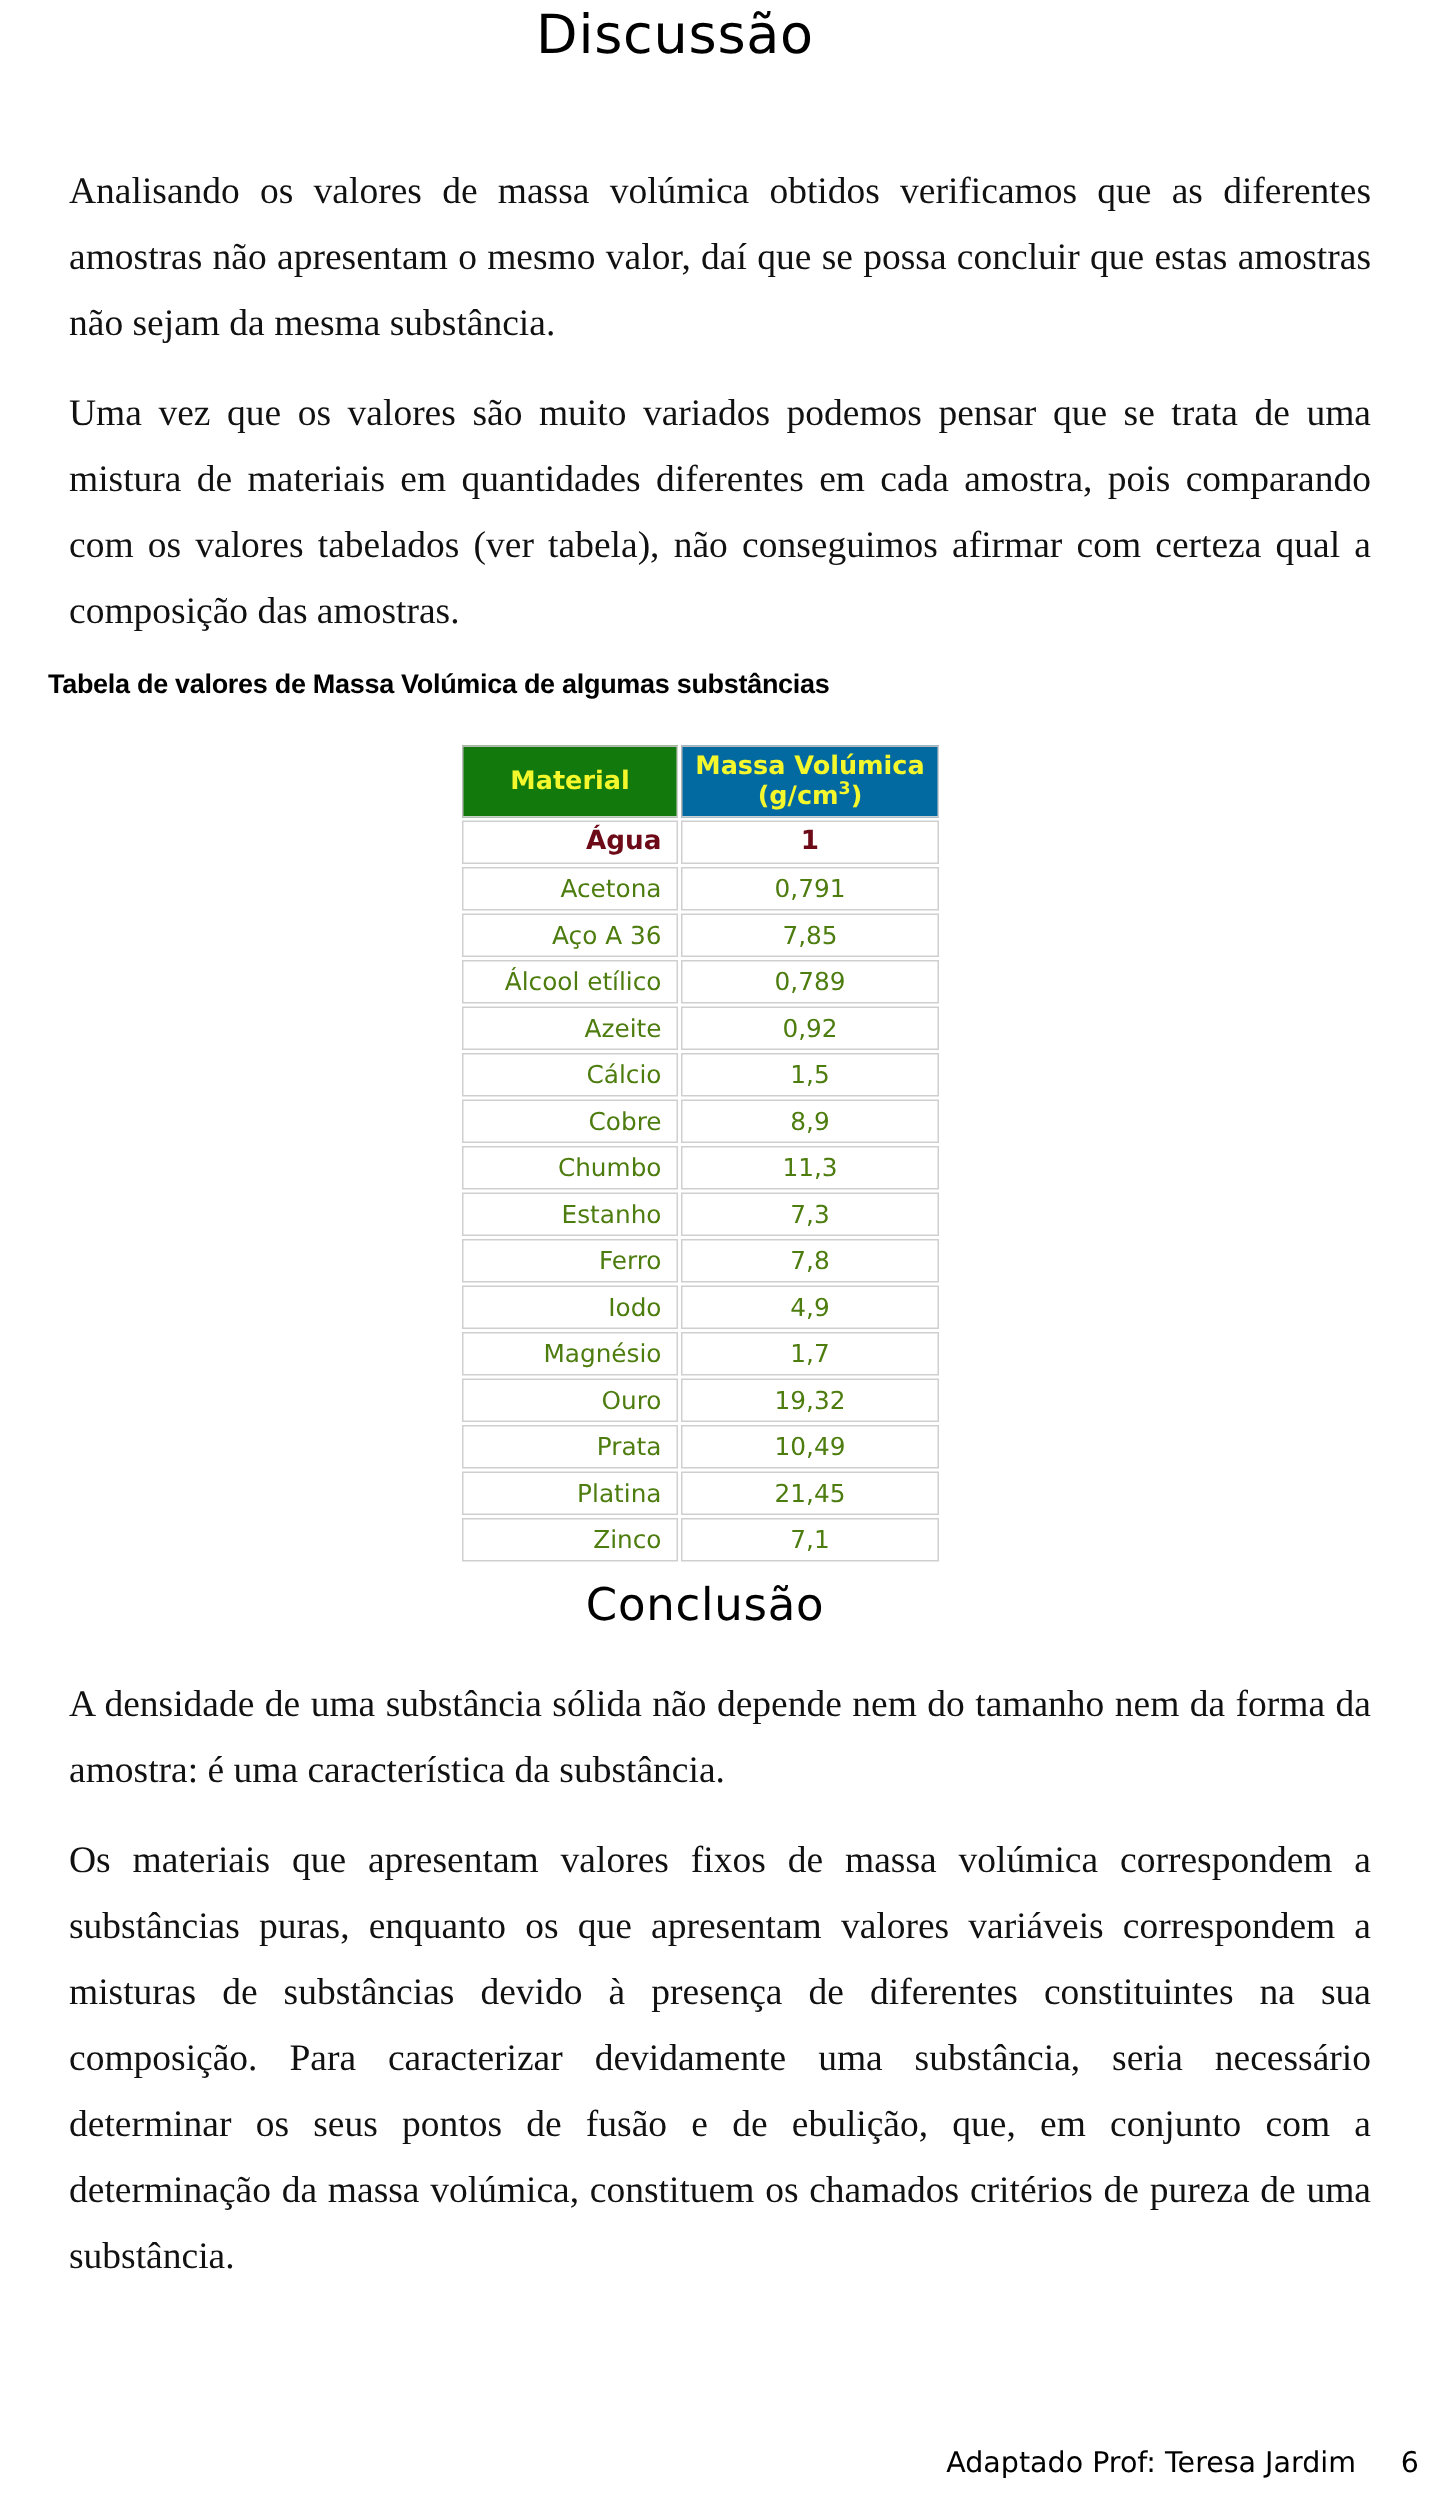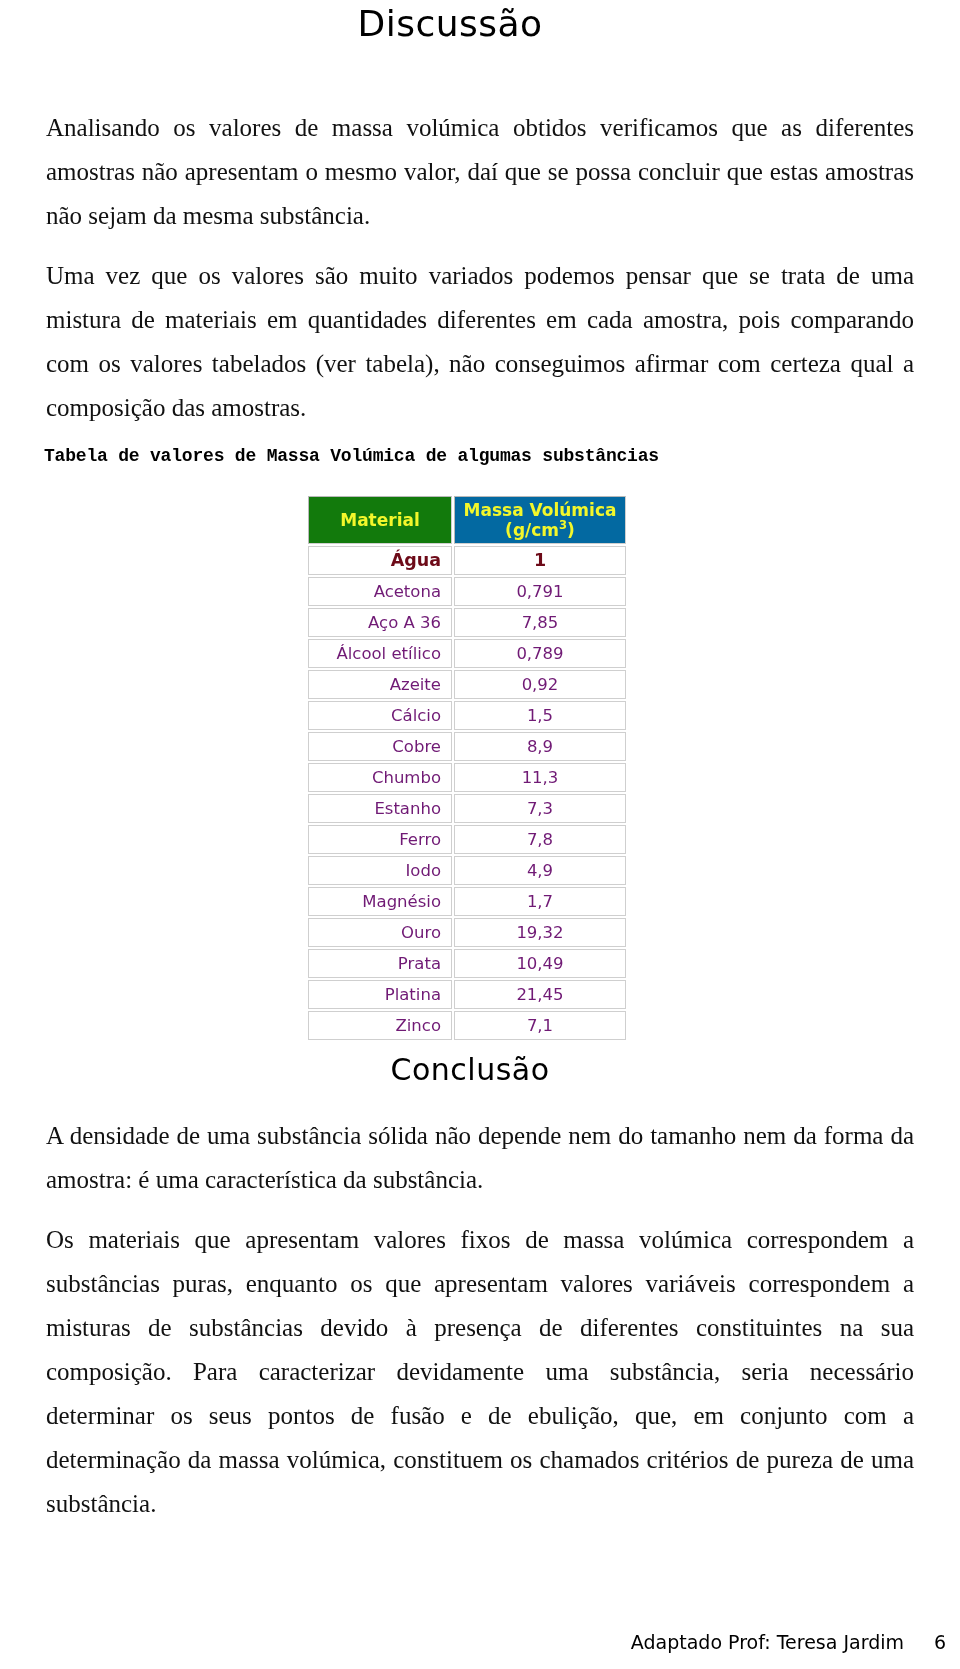--- a/index.html
+++ b/index.html
@@ -59,25 +59,25 @@
     margin: 16px;
     padding: 0;
     color: #111;
   }
 
   #intro-block { margin-top: 62px; }
   #intro-par-2 { margin-top: 0px; }
 
   
   .table-caption {
-    font-family: Liberation Mono, monospace;
+    font-family: Liberation Sans, sans-serif;
     font-weight: bold;
     font-size: 18px;
     color: #000;
-    margin: 14px 0 0 12px;
+    margin: 14px 0 0 0;
     padding-left: 2px;
     letter-spacing: -0.2px;
   }
 
   
   .table-wrap {
     margin-top: 28px;
     display: flex;
     justify-content: flex-start;
     padding-left: 276px;
@@ -103,21 +103,21 @@
     border-top-color: #b9b9b9;
     border-left-color: #b9b9b9;
     vertical-align: middle;
     height: 42px;
   }
   table.density-table th.col-material { width: 134px; }
   table.density-table th.col-value { width: 162px; }
 
   table.density-table td {
     font-size: 16.5px;
-    color: #701a75;
+    color: #4d7c0f;
     background: #ffffff;
     border: 1px solid #cfcfcf;
     padding: 3px 10px;
     height: 21px;
     line-height: 21px;
     vertical-align: middle;
   }
   table.density-table td.mat { text-align: right; }
   table.density-table td.val { text-align: center; }
 

